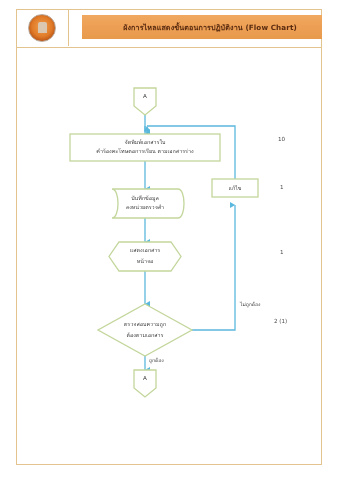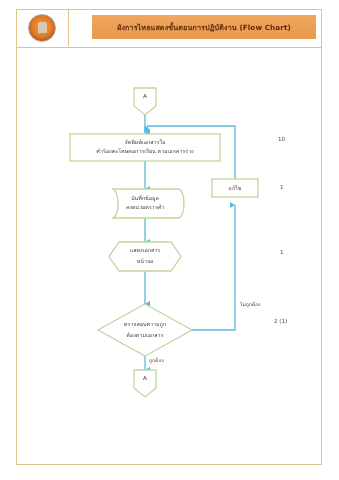--- a/index.html
+++ b/index.html
@@ -70,28 +70,29 @@
     position: absolute;
     width: 9px;
     height: 11px;
     background: #d8d0c4;
     opacity: 0.85;
     border-radius: 2px 2px 0 0;
   }
 
   #title-banner {
     position: absolute;
-    left: 76px;
+    left: 66px;
     top: 6px;
     width: 224px;
     height: 24px;
     background: linear-gradient(to bottom, #f0a860 0%, #eda055 45%, #e89a4c 100%);
     display: flex;
     align-items: center;
     justify-content: center;
+    padding-left: 16px;
   }
   #title-text {
     font-size: 7.2px;
     color: #5a2b10;
     font-weight: bold;
     letter-spacing: 0.1px;
     white-space: nowrap;
   }
 
   

